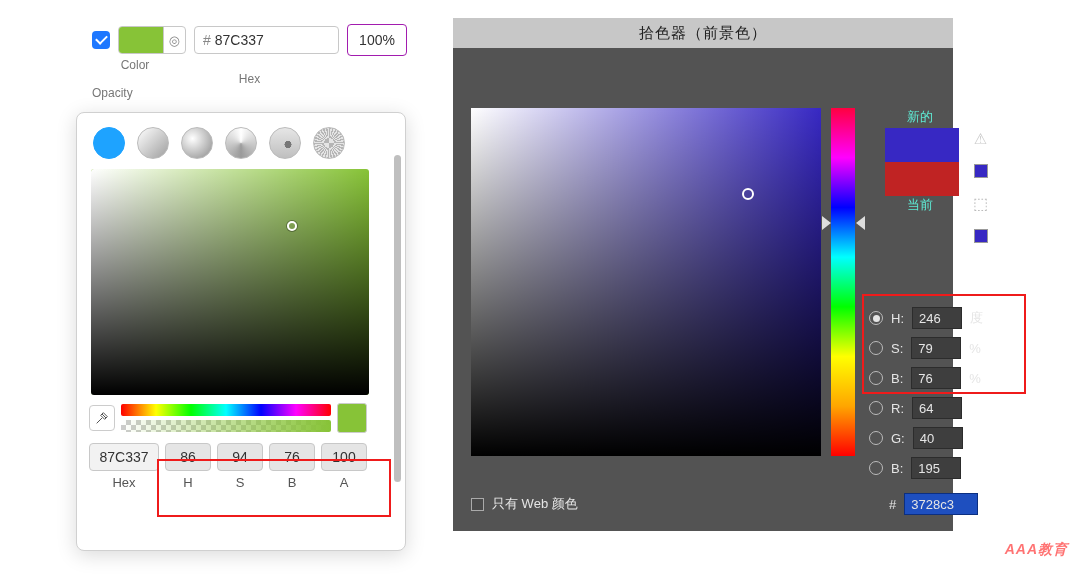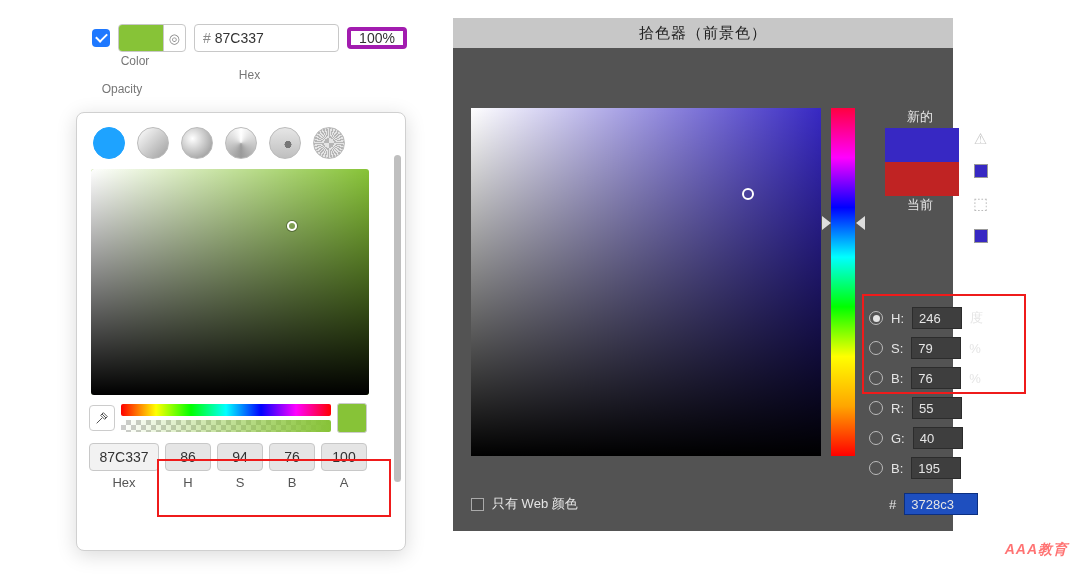--- a/index.html
+++ b/index.html
@@ -13,25 +13,25 @@
   .hdr-icon svg { width:18px; height:18px; stroke:#8a8a8a; fill:none; stroke-width:1.5; }
 
   .fill-row { display:flex; align-items:center; gap:8px; padding:4px 10px 2px; }
   .check    { width:18px; height:18px; border-radius:4px; background:#1E78FF; display:flex; align-items:center; justify-content:center; }
   .check::after{ content:""; width:9px; height:5px; border-left:2px solid #fff; border-bottom:2px solid #fff; transform:rotate(-45deg); margin-top:-3px;}
   .swatch-wrap { width:68px; height:28px; border:1px solid #c8c8c8; border-radius:4px; display:flex; overflow:hidden; }
   .swatch   { flex:1; background:#87C337; }
   .swatch-btn{ width:22px; border-left:1px solid #c8c8c8; display:flex; align-items:center; justify-content:center; color:#888; font-size:13px;}
   .hex-box  { flex:1; height:28px; border:1px solid #c8c8c8; border-radius:4px; padding:0 8px; display:flex; align-items:center; font-size:14px; color:#333;}
   .hash     { color:#888; margin-right:4px; }
-  .op-box   { width:60px; height:22px; border:4px solid #a21caf; border-radius:4px; display:flex; align-items:center; justify-content:center; font-size:14px; color:#333;}
+  .op-box   { width:60px; height:32px; border:1px solid #a21caf; border-radius:4px; display:flex; align-items:center; justify-content:center; font-size:14px; color:#333;}
   .sub-labels{ display:flex; font-size:12px; color:#777; padding:0 10px;flex-direction:column; }
   .sub-labels .lc{ width:86px; text-align:center;}
   .sub-labels .lh{ flex:1; text-align:center;}
-  .sub-labels .lo{ width:60px; text-align:center;}
+  .sub-labels .lo{ width:60px; text-align:left;}
 
   .popover  { position:absolute; left:-6px; top:92px; width:330px; background:#fff; border:1px solid #d0d0d0; border-radius:8px; box-shadow:0 4px 20px rgba(0,0,0,.15); padding:10px 12px 60px; }
   .mode-row { display:flex; gap:12px; padding:4px 4px 10px; }
   .mode     { width:32px; height:32px; border-radius:50%; border:1px solid #bbb; }
   .mode-flat{ background:#1EA3FF; border-color:#1EA3FF; }
   .mode-lin { background:linear-gradient(135deg,#fff,#9e9e9e); }
   .mode-rad { background:radial-gradient(circle at 35% 35%,#fff,#8a8a8a); }
   .mode-ang { background:conic-gradient(#fff,#9a9a9a,#fff); }
   .mode-img { background:radial-gradient(circle at 60% 55%,#777 14%,transparent 15%),linear-gradient(#e6e6e6,#bfbfbf); }
   .mode-noise{ background:repeating-conic-gradient(#b5b5b5 0 6deg,#e5e5e5 6deg 12deg);}
@@ -72,21 +72,21 @@
   .ps-sb     { position:absolute; left:18px; top:60px; width:350px; height:348px; }
   .ps-sb .hue{ position:absolute; inset:0; background:#3728c3;}
   .ps-sb .wh { position:absolute; inset:0; background:linear-gradient(to right,#fff,rgba(255,255,255,0));}
   .ps-sb .bk { position:absolute; inset:0; background:linear-gradient(to top,#000,rgba(0,0,0,0));}
   .ps-cursor{ position:absolute; width:12px; height:12px; border:2px solid #fff; border-radius:50%; left:271px; top:80px;}
   .ps-hue    { position:absolute; left:378px; top:60px; width:24px; height:348px; background:linear-gradient(to bottom,#ff0040,magenta,blue,cyan,lime,yellow,orange,red);}
   .hue-arrow { position:absolute; width:0; height:0; }
   .hue-arrow.l{ left:369px; top:168px; border-top:7px solid transparent; border-bottom:7px solid transparent; border-left:9px solid #ddd;}
   .hue-arrow.r{ left:403px; top:168px; border-top:7px solid transparent; border-bottom:7px solid transparent; border-right:9px solid #ddd;}
 
-  .ps-labels { position:absolute; left:432px; top:60px; font-size:13px; color:#e5e5e5; }
+  .ps-labels { position:absolute; left:432px; top:60px; font-size:13px; color:#5eead4; }
   .newcur    { width:70px; }
   .newcur .lab{ text-align:center; font-size:13px; margin-bottom:2px;}
   .newcur .sw { height:34px; width:74px;}
   .sw-new    { background:#3728c3;}
   .sw-old    { background:#c02323;}
   .side-icons{ position:absolute; left:520px; top:82px; display:flex; flex-direction:column; gap:16px; align-items:center;}
   .side-icons .tri{ color:#ccc; font-size:15px;}
   .side-icons .tiny{ width:14px; height:14px; border:1px solid #999; background:#3728c3;}
   .side-icons .cube{ color:#bbb; font-size:16px;}
 
@@ -222,21 +222,21 @@
         </div>
       <div class="ps-row">
           <span class="radio"></span>
         <span>B:</span>
         <span class="ps-inp">76</span>
         <span class="unit">%</span>
         </div>
       <div class="ps-row">
           <span class="radio"></span>
         <span>R:</span>
-        <span class="ps-inp">55</span>
+        <span class="ps-inp">64</span>
         <span class="unit"></span>
         </div>
       <div class="ps-row">
           <span class="radio"></span>
         <span>G:</span>
         <span class="ps-inp">40</span>
         <span class="unit"></span>
         </div>
       <div class="ps-row">
           <span class="radio"></span>

